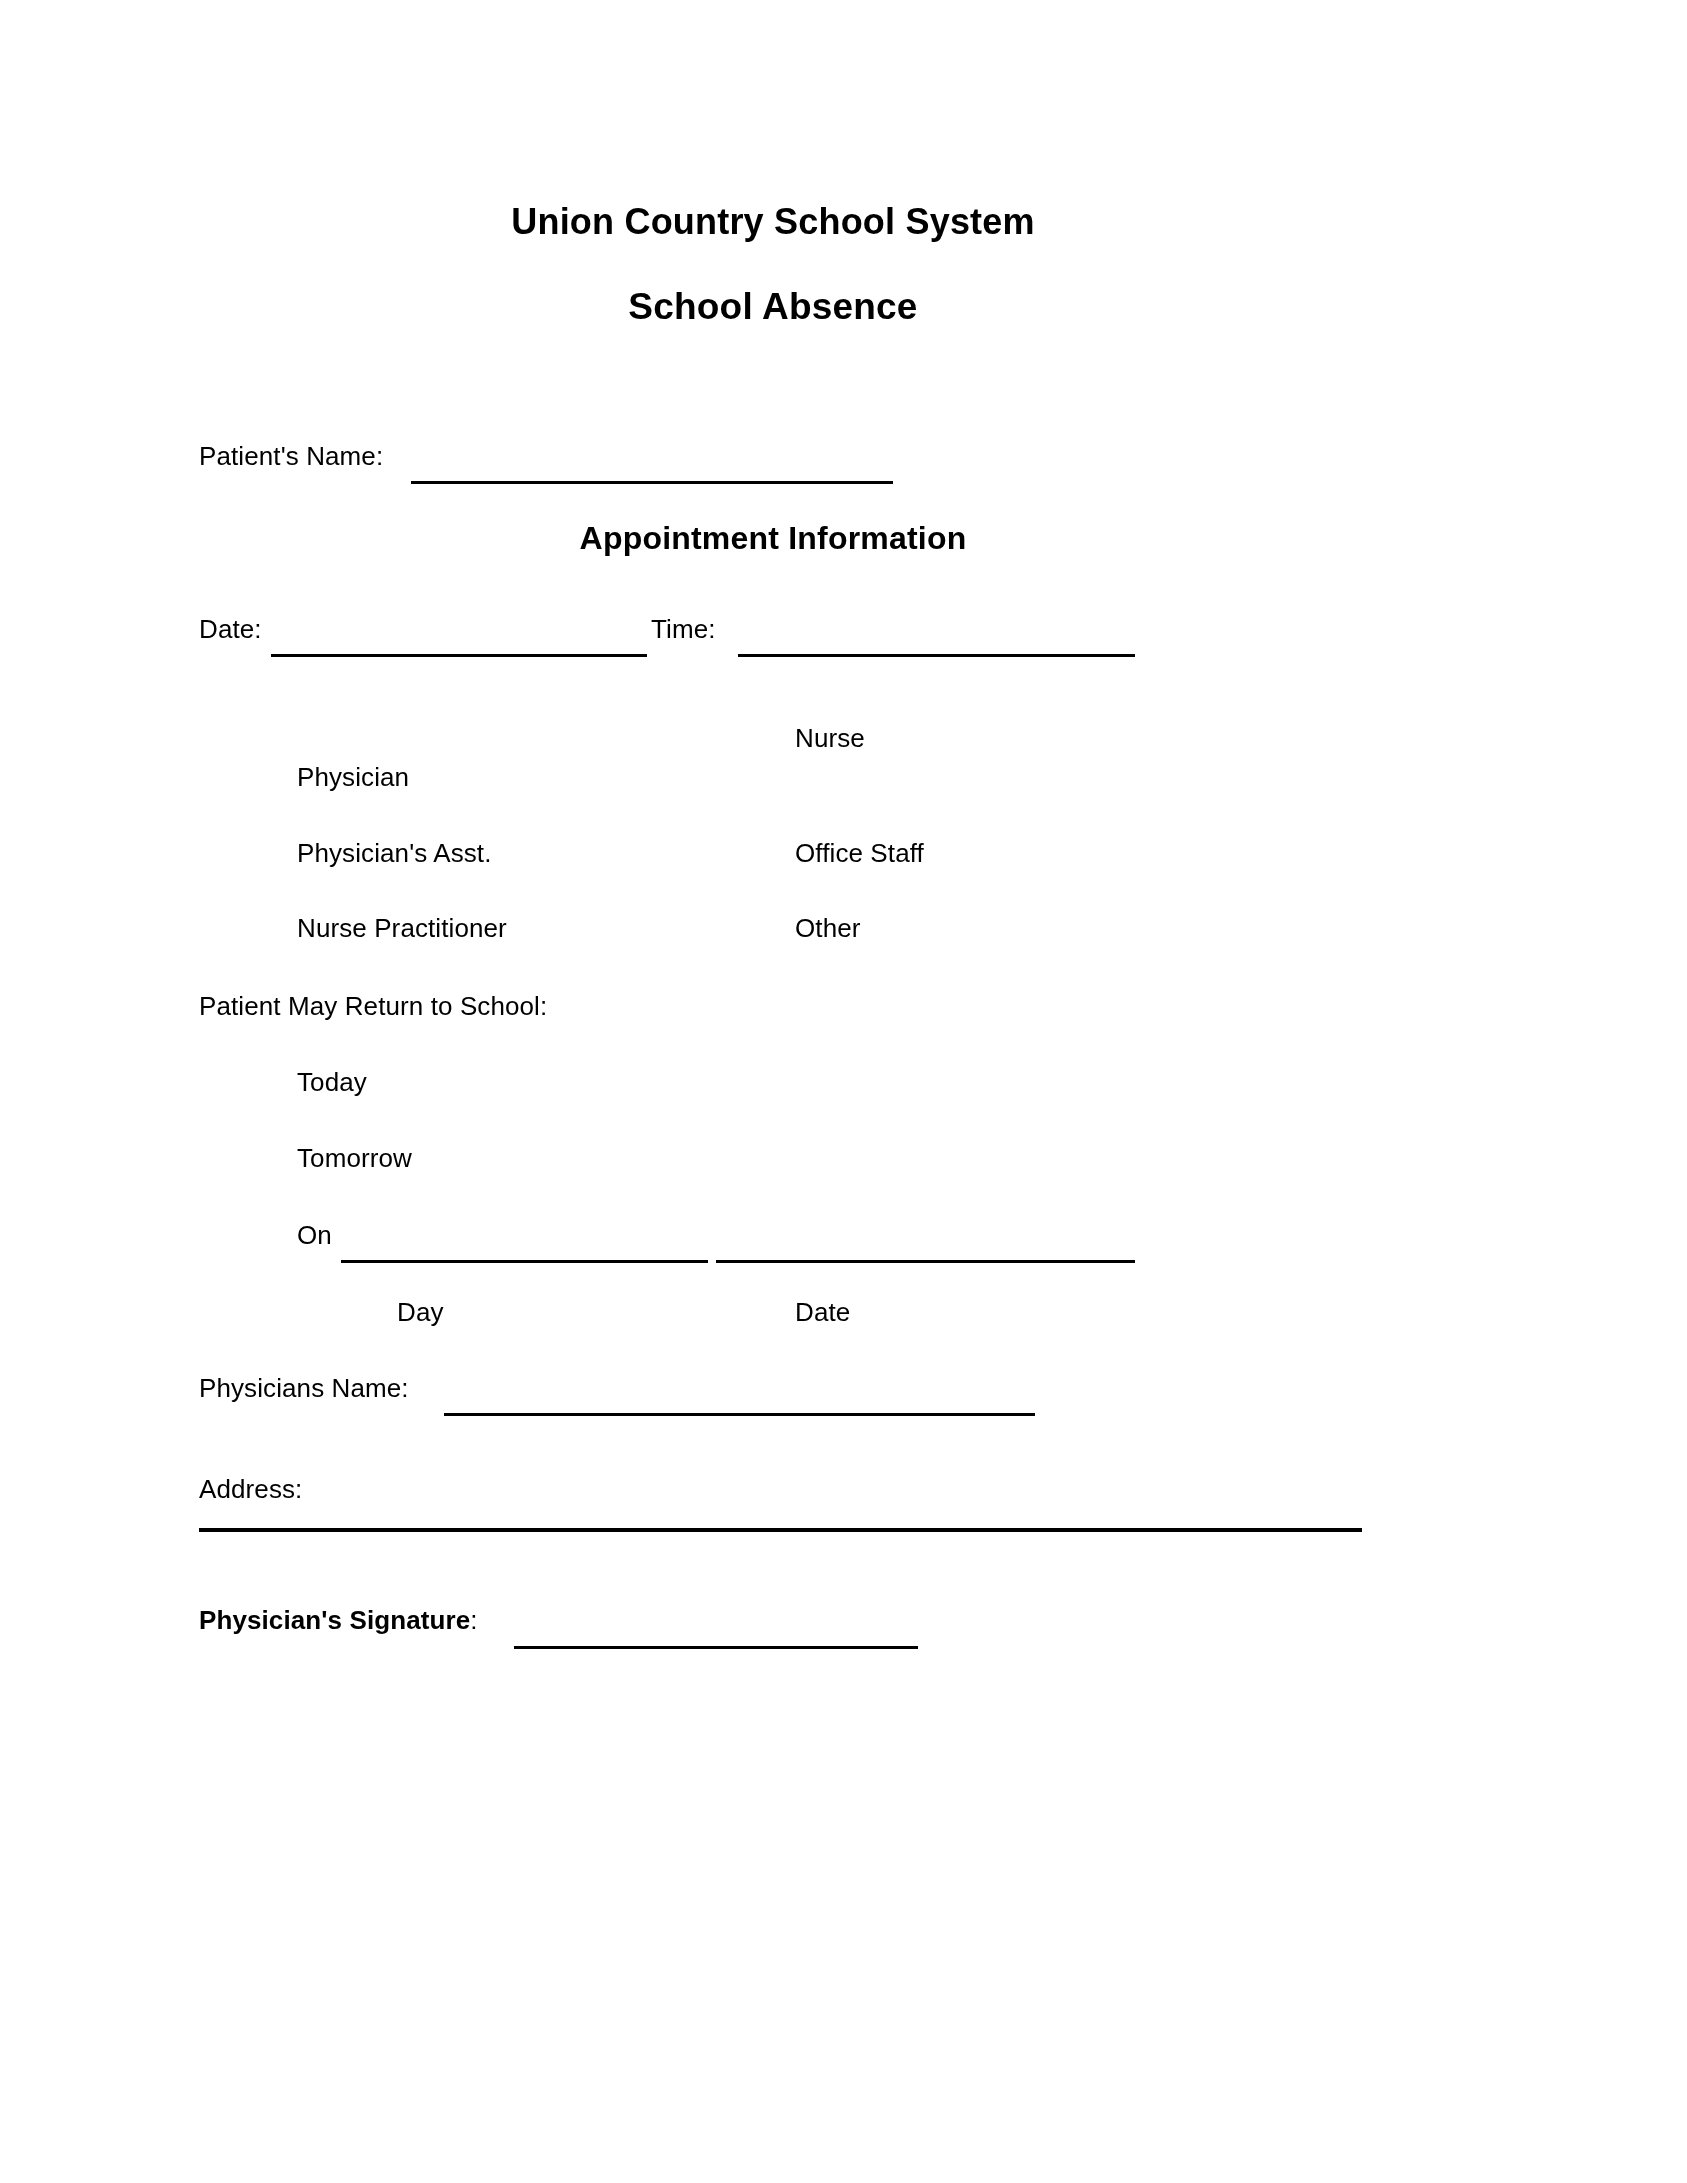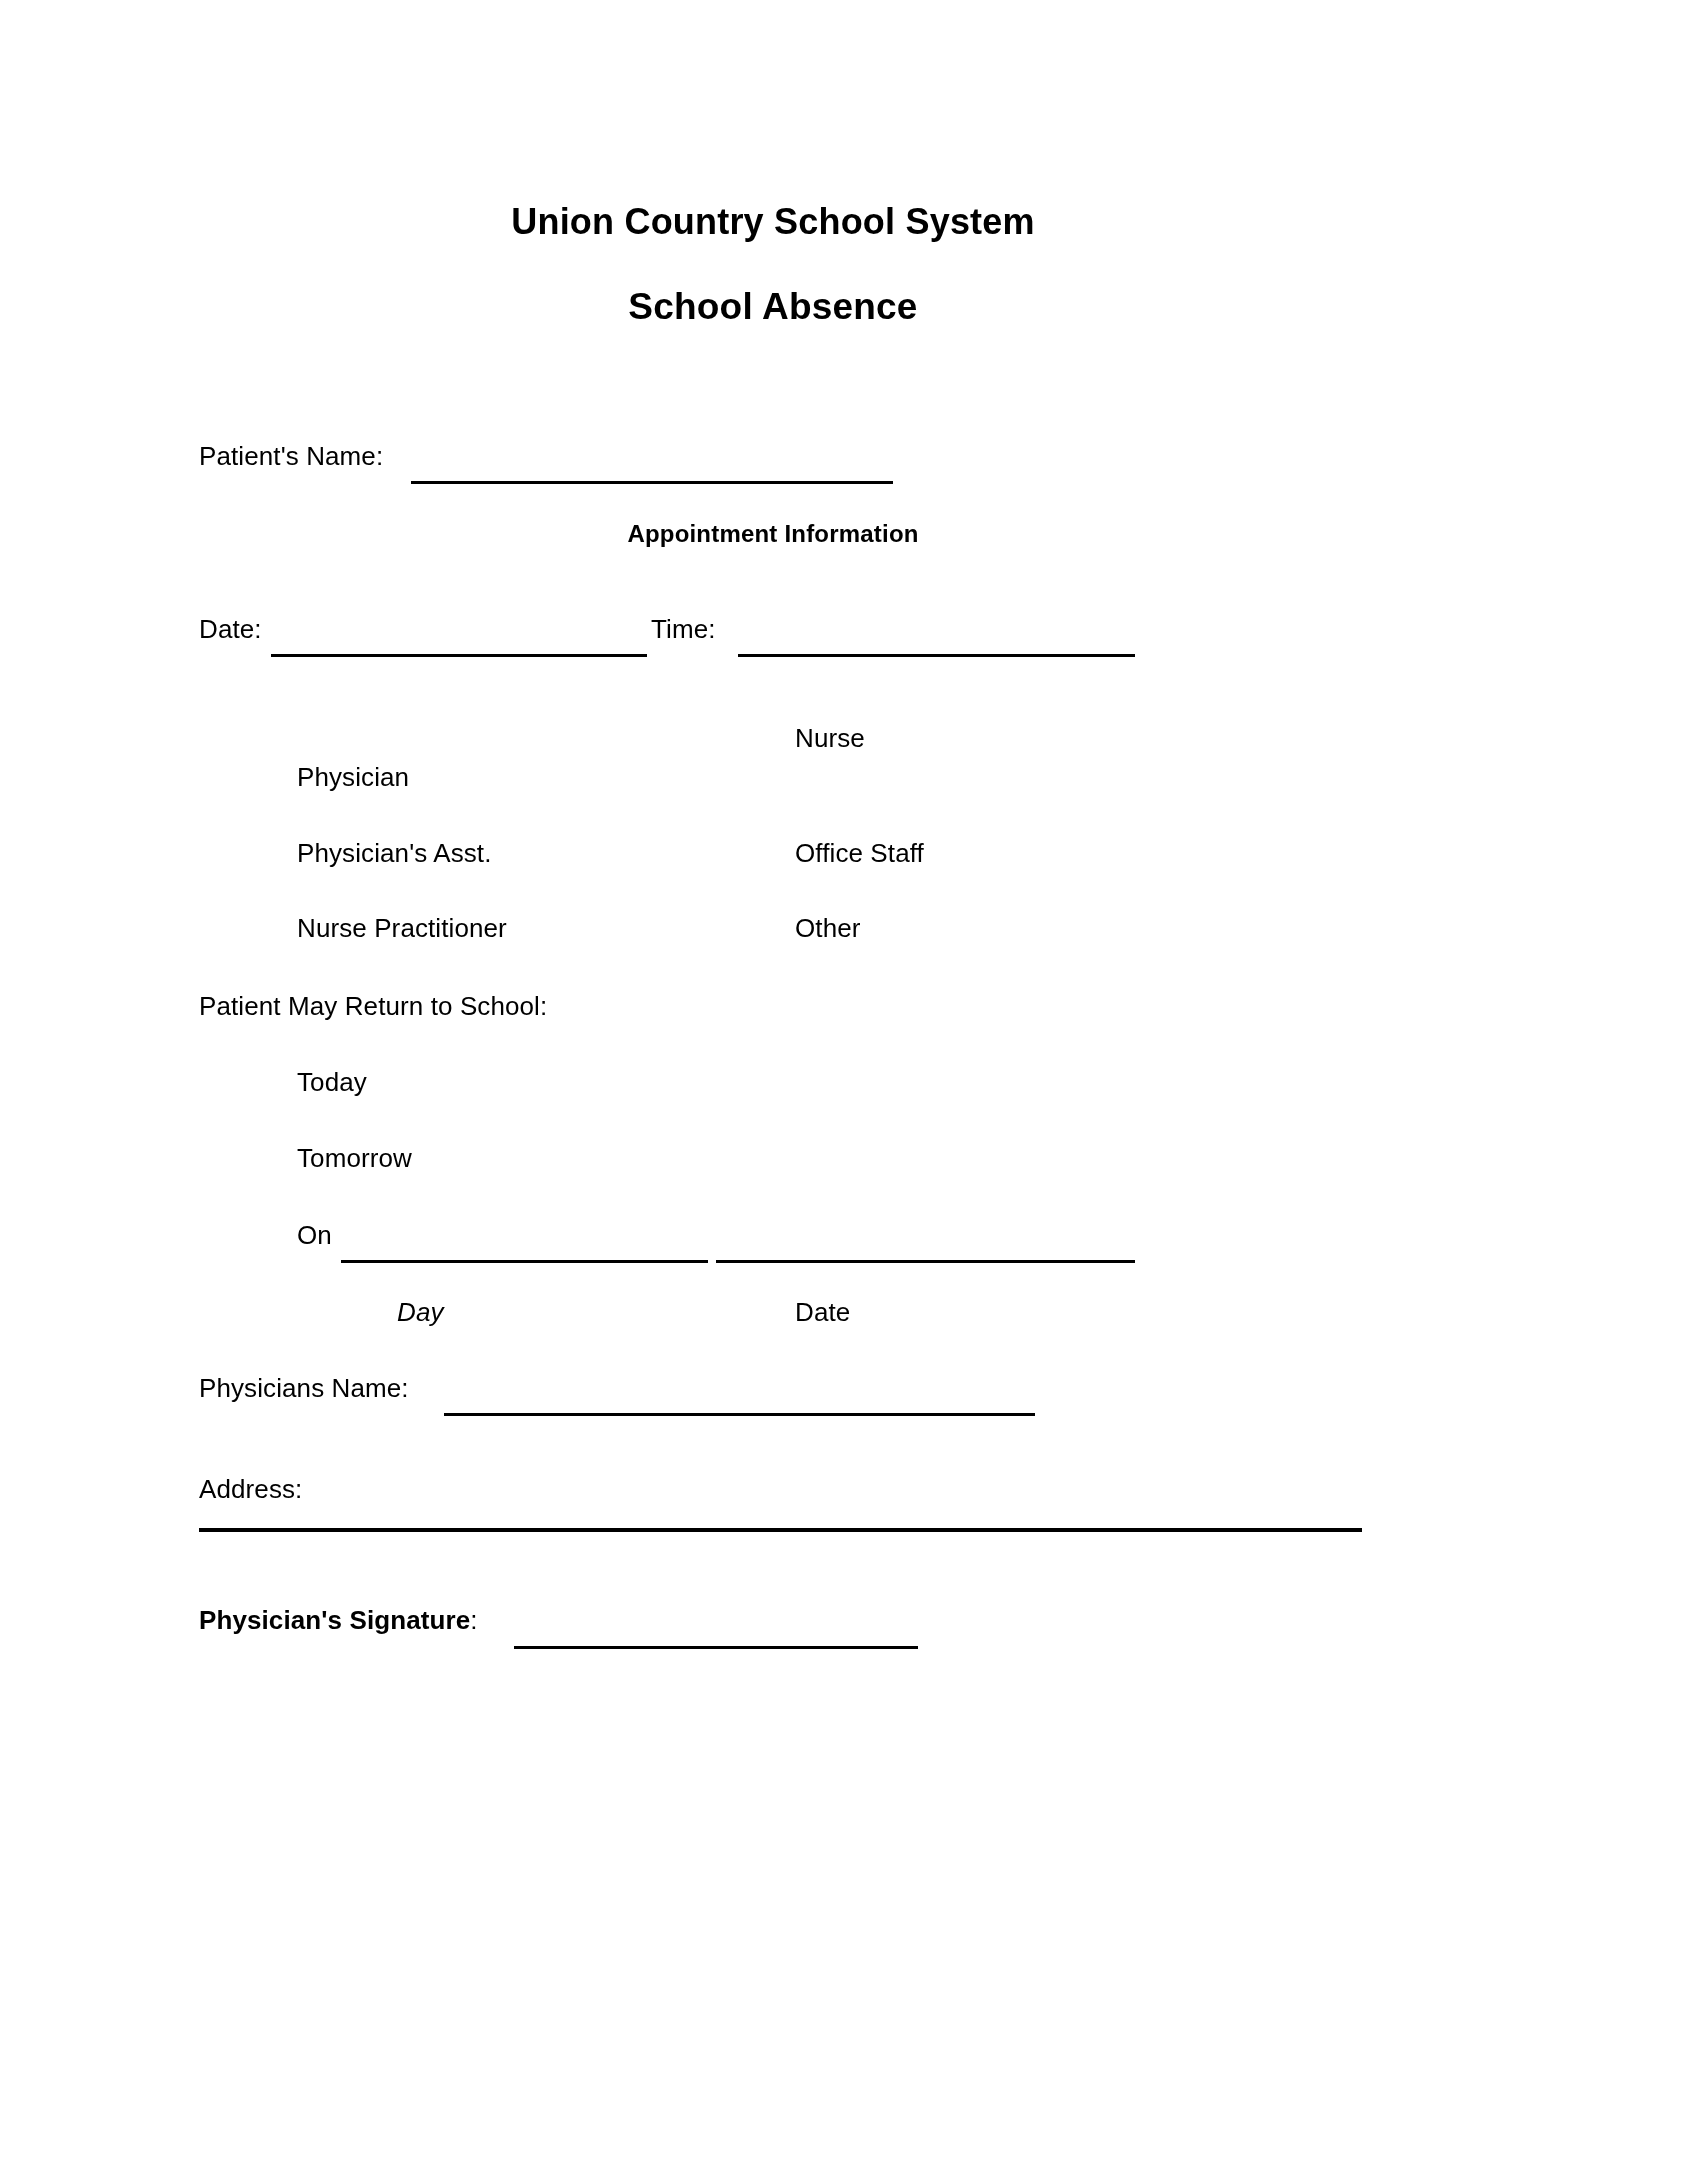--- a/index.html
+++ b/index.html
@@ -33,21 +33,21 @@
     font-size: 36px;
     font-weight: bold;
     letter-spacing: 0.2px;
   }
   .doc-subtitle {
     font-size: 37px;
     font-weight: bold;
     letter-spacing: 0.2px;
   }
   .section-heading {
-    font-size: 24px;
+    font-size: 32px;
     font-weight: bold;
     letter-spacing: 0.2px;
   }
 
   
   .body-text {
     font-size: 26px;
     font-weight: normal;
     letter-spacing: 0.1px;
   }
@@ -112,21 +112,21 @@
   <div class="abs body-text" style="left:199px; top:993px;">Patient May Return to School:</div>
 
   <div class="abs body-text" style="left:297px; top:1069px;">Today</div>
 
   <div class="abs body-text" style="left:297px; top:1145px;">Tomorrow</div>
 
   <div class="abs body-text" style="left:297px; top:1222px;">On</div>
   <div class="rule" style="left:341px; top:1260px; width:367px;"></div>
   <div class="rule" style="left:716px; top:1260px; width:419px;"></div>
 
-  <div class="abs body-text" style="left:397px; top:1299px;font-style:italic;">Day</div>
+  <div class="abs body-text" style="left:397px; top:1299px;">Day</div>
   <div class="abs body-text" style="left:795px; top:1299px;">Date</div>
 
   <div class="abs body-text" style="left:199px; top:1375px;">Physicians Name:</div>
   <div class="rule" style="left:444px; top:1413px; width:591px;"></div>
 
   <div class="abs body-text" style="left:199px; top:1452px;margin-top:24px;">Address:</div>
   <div class="rule-thick" style="left:199px; top:1528px; width:1163px;"></div>
 
   <div class="abs" style="left:199px; top:1607px;">
     <span class="bold-label">Physician's Signature</span><span class="body-text colon-plain">:</span>

